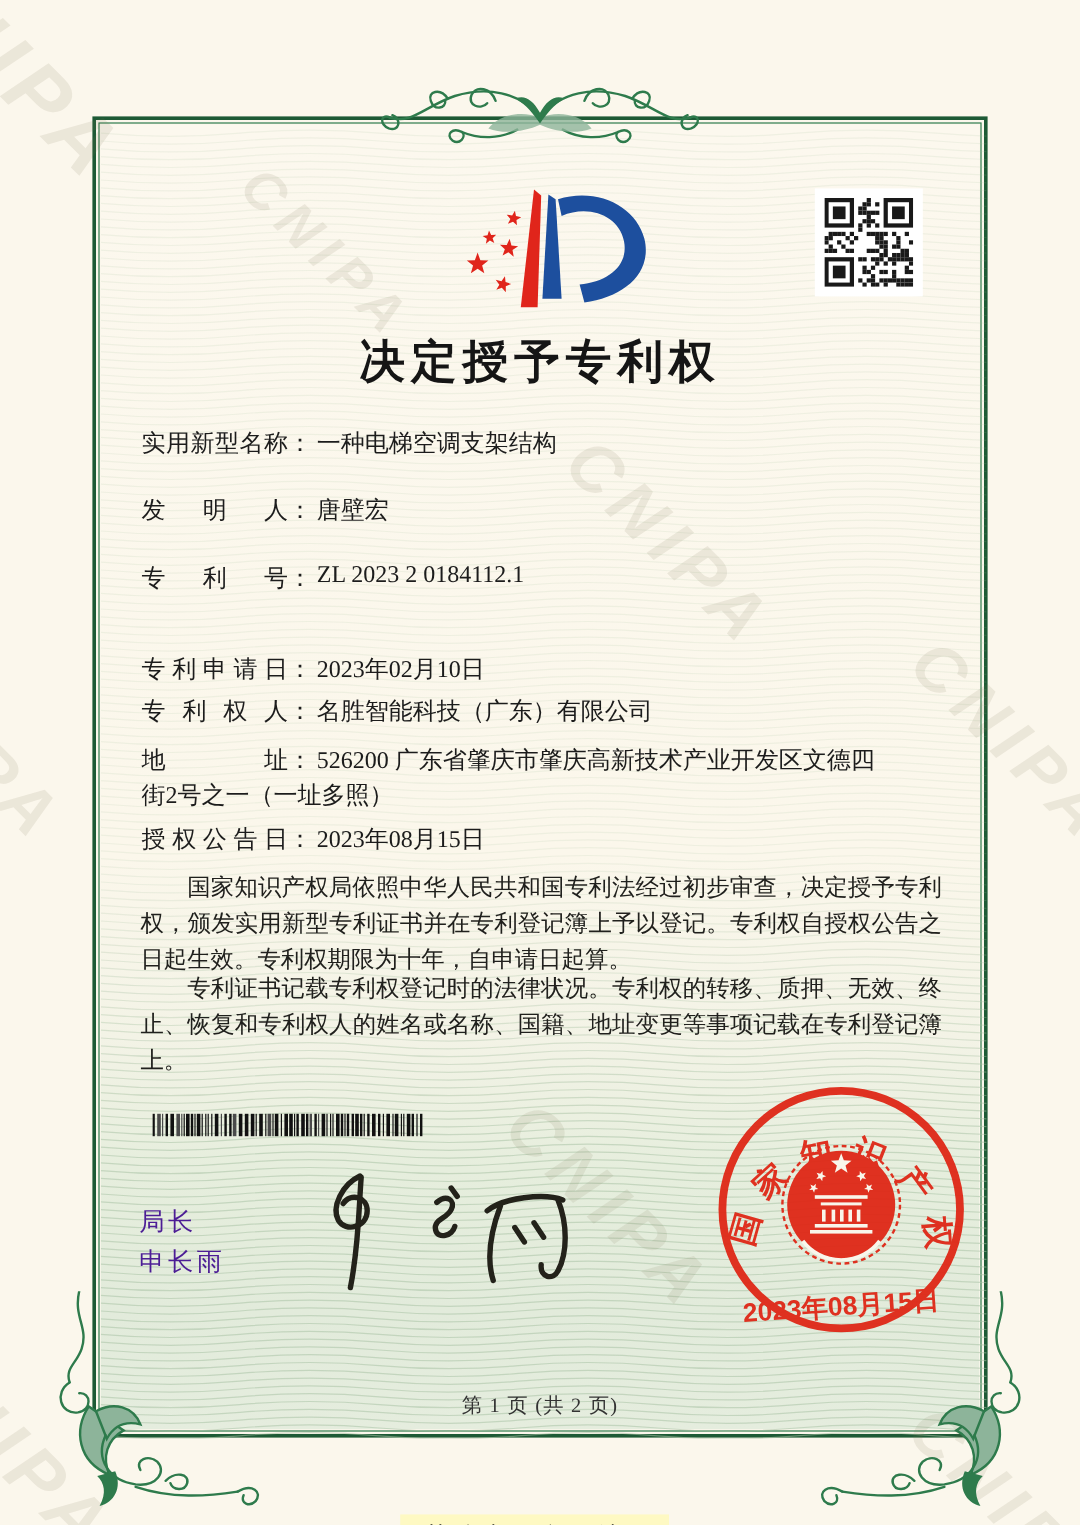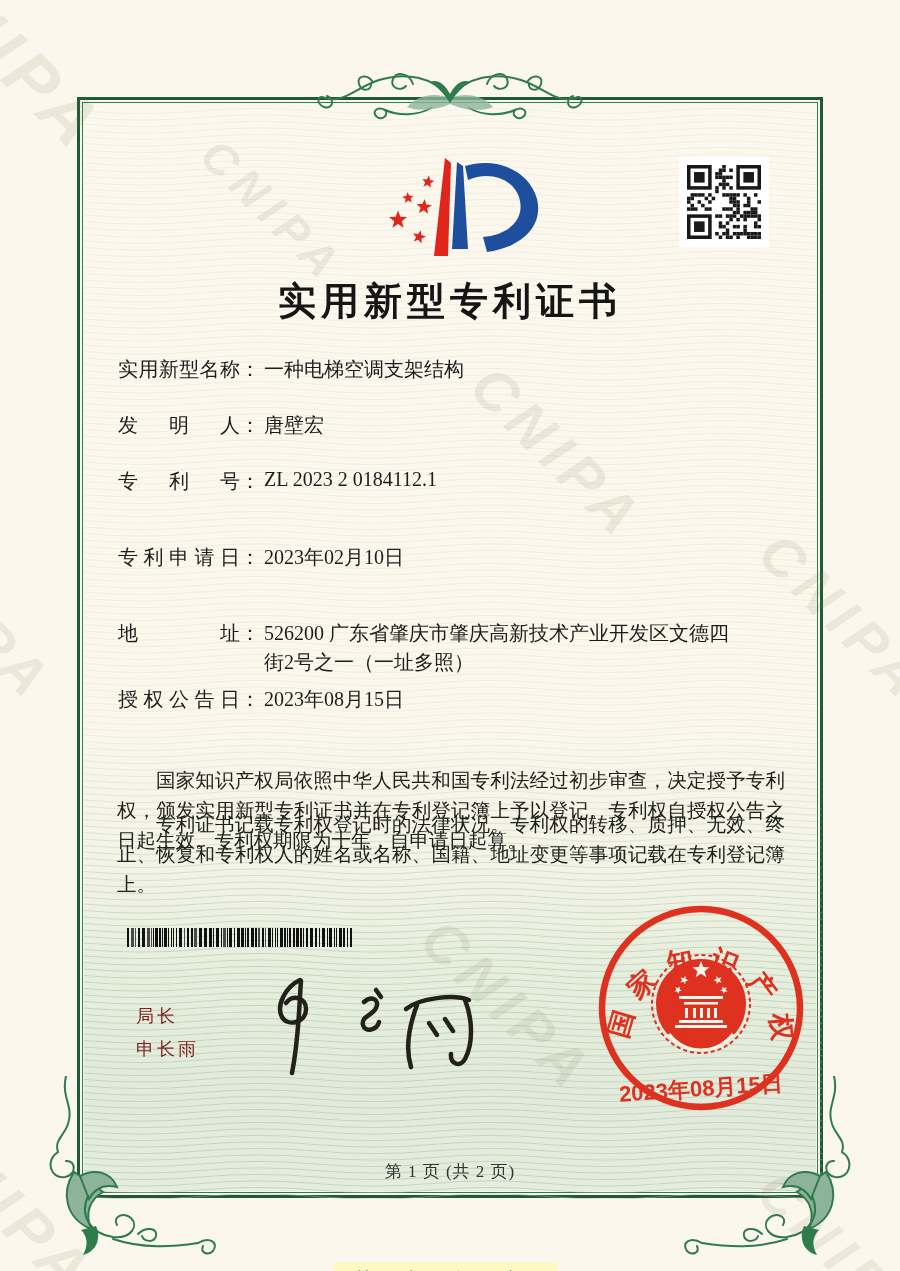--- a/index.html
+++ b/index.html
@@ -30,27 +30,27 @@
   .cert-no{left:118px;top:148px;font-size:19px;letter-spacing:2.5px;color:#2e2e2e;}
   .qr-box{left:679px;top:157px;width:90px;height:90px;background:#ffffff;}
   .qr-box svg{margin:8px;display:block;}
   .main-title{left:0;width:900px;top:276px;text-align:center;font-size:38px;font-weight:700;
       letter-spacing:5px;color:#151515;}
 
   .field-row{position:absolute;left:118px;font-size:20px;color:#1c1c1c;white-space:nowrap;}
   .f-label{display:inline-block;width:122px;text-align:justify;text-align-last:justify;vertical-align:top;}
   .f-colon{display:inline-block;width:20px;vertical-align:top;}
   .f-value{display:inline-block;margin-left:4px;vertical-align:top;}
-  .addr2{margin-left:146px;margin-top:2px;}
+  .addr2{margin-top:2px;}
   .pair2{position:absolute;left:340px;top:0;}
 
   .law-p{position:absolute;left:117px;width:668px;font-size:19.5px;line-height:30px;
       text-indent:2em;color:#20201d;text-align:justify;}
 
-  .sig-label{left:136px;font-size:18px;font-family:"Liberation Sans",sans-serif;color:#7f1d1d;letter-spacing:3px;}
+  .sig-label{left:116px;font-size:21px;font-family:"Liberation Sans",sans-serif;color:#4c1d95;letter-spacing:3px;}
 
   .page-no{left:0;width:900px;top:1160px;text-align:center;font-size:17px;color:#333;letter-spacing:1px;}
   .footer-note{left:50%;top:1214px;transform:translateX(-52%);background:#fef9c3;
       padding:5px 16px 7px;font-size:20px;letter-spacing:4px;color:#23231f;font-style:italic;margin-top:48px;}
 
   .f-red{fill:var(--logo-red);} .f-blue{fill:var(--logo-blue);}
   .s-red{fill:var(--seal-red);} .w-paper{fill:#fbf7ec;}
   .stroke-red{stroke:var(--seal-red);fill:none;}
 </style>
 </head>
@@ -425,43 +425,46 @@
           <rect x="7.05" y="7.05" width="10.57" height="10.57" fill="#191919"></rect>
           <rect x="49.33" y="0.00" width="24.67" height="24.67" fill="#191919"></rect>
           <rect x="52.86" y="3.52" width="17.62" height="17.62" fill="#ffffff"></rect>
           <rect x="56.38" y="7.05" width="10.57" height="10.57" fill="#191919"></rect>
           <rect x="0.00" y="49.33" width="24.67" height="24.67" fill="#191919"></rect>
           <rect x="3.52" y="52.86" width="17.62" height="17.62" fill="#ffffff"></rect>
           <rect x="7.05" y="56.38" width="10.57" height="10.57" fill="#191919"></rect>
         </svg>
     </div>
 
-    <div class="abs main-title">实用新型专利证书</div>
+    <div class="abs main-title">决定授予专利权</div>
 
     <div class="field-row" style="top:412px">
       <span class="f-label">发明人</span><span class="f-colon">：</span><span class="f-value">唐壁宏</span>
     </div>
     <div class="field-row" style="top:356px">
       <span class="f-label">实用新型名称</span><span class="f-colon">：</span><span class="f-value">一种电梯空调支架结构</span>
     </div>
     <div class="field-row" style="top:468px">
       <span class="f-label">专利号</span><span class="f-colon">：</span><span class="f-value">ZL 2023 2 0184112.1</span>
     </div>
     <div class="field-row" style="top:544px">
       <span class="f-label">专利申请日</span><span class="f-colon">：</span><span class="f-value">2023年02月10日</span>
+    </div>
+    <div class="field-row" style="top:579px">
+      <span class="f-label">专利权人</span><span class="f-colon">：</span><span class="f-value">名胜智能科技（广东）有限公司</span>
     </div>
     <div class="field-row" style="top:620px">
       <span class="f-label">地址</span><span class="f-colon">：</span><span class="f-value">526200 广东省肇庆市肇庆高新技术产业开发区文德四</span>
       <div class="addr2">街2号之一（一址多照）</div>
     </div>
     <div class="field-row" style="top:686px;width:668px">
       <span class="f-label">授权公告日</span><span class="f-colon">：</span><span class="f-value">2023年08月15日</span>
     </div>
 
-    <div class="law-p" style="top:766px">国家知识产权局依照中华人民共和国专利法经过初步审查，决定授予专利权，颁发实用新型专利证书并在专利登记簿上予以登记。专利权自授权公告之日起生效。专利权期限为十年，自申请日起算。</div>
+    <div class="law-p" style="top:726px">国家知识产权局依照中华人民共和国专利法经过初步审查，决定授予专利权，颁发实用新型专利证书并在专利登记簿上予以登记。专利权自授权公告之日起生效。专利权期限为十年，自申请日起算。</div>
     <div class="law-p" style="top:810px">专利证书记载专利权登记时的法律状况。专利权的转移、质押、无效、终止、恢复和专利权人的姓名或名称、国籍、地址变更等事项记载在专利登记簿上。</div>
 
     <svg class="abs" id="barcode" style="left:127px;top:928px" width="232" height="19">
         <rect x="0" y="0" width="2" height="19" fill="#111"></rect>
         <rect x="4" y="0" width="3" height="19" fill="#4a4a4a"></rect>
         <rect x="8" y="0" width="1" height="19" fill="#4a4a4a"></rect>
         <rect x="11" y="0" width="2" height="19" fill="#111"></rect>
         <rect x="15" y="0" width="3" height="19" fill="#111"></rect>
         <rect x="20" y="0" width="3" height="19" fill="#4a4a4a"></rect>
         <rect x="24" y="0" width="1" height="19" fill="#4a4a4a"></rect>

